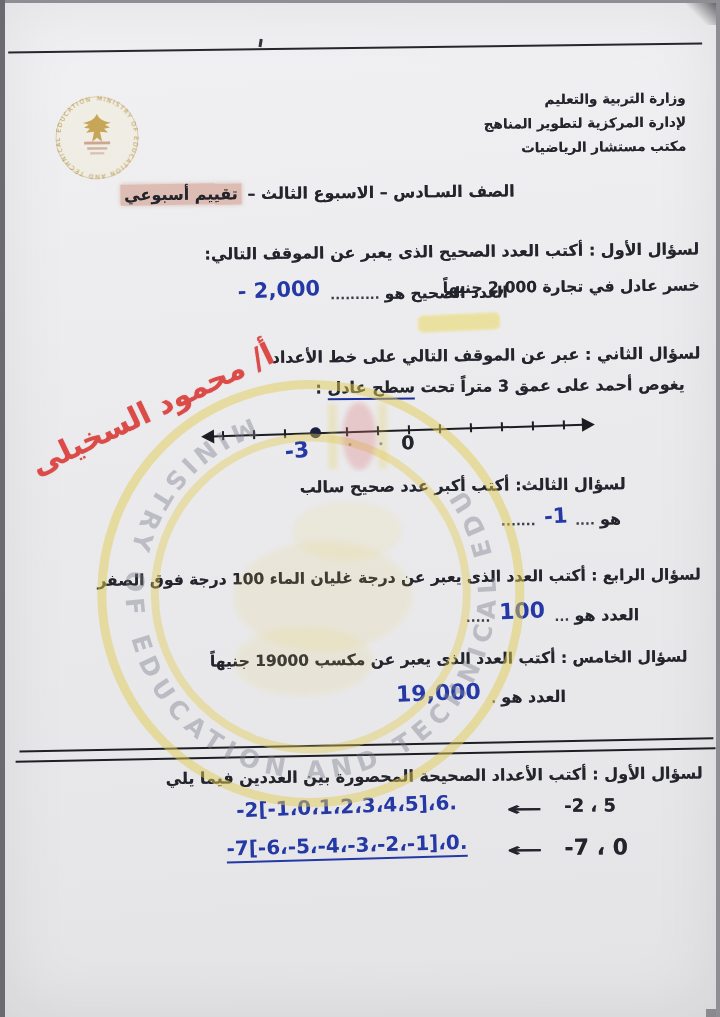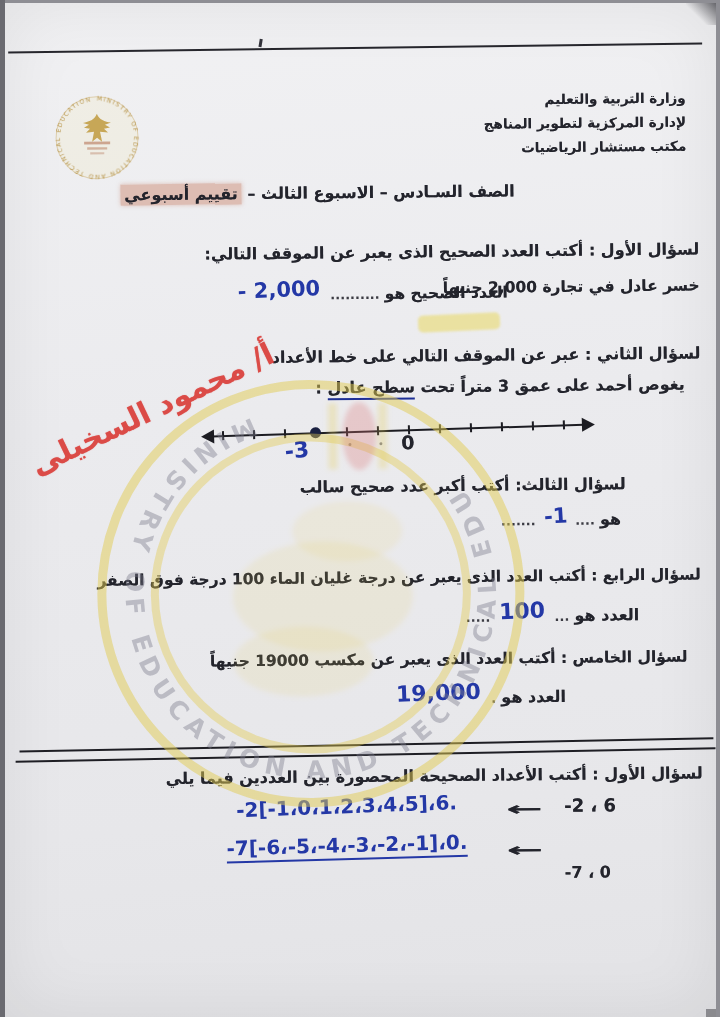--- a/index.html
+++ b/index.html
@@ -146,27 +146,27 @@
     </div>
 
     <div class="abs divider" style="left:12px;top:741px;width:694px;"></div>
     <div class="abs divider" style="left:8px;top:751px;width:700px;"></div>
 
     <div class="abs rtl printed z3" style="top:764px;right:16px;font-size:16px;">لسؤال الأول : أكتب الأعداد الصحيحة المحصورة بين العددين فيما يلي</div>
 
     <div>
       <span class="abs hand ovr z3" style="left:228px;top:791px;font-size:20px;transform:rotate(-1.5deg);">-2[-1،0،1،2،3،4،5]،6.</span>
       <span class="abs printed z3" style="left:498px;top:796px;font-size:19px;"><span class="arrow-glyph">←</span></span>
-      <span class="abs printed ovr z3" style="left:556px;top:794px;font-size:18px;letter-spacing:3px;">-2 ، 6</span>
+      <span class="abs printed ovr z3" style="left:556px;top:794px;font-size:18px;letter-spacing:3px;">-2 ، 5</span>
     </div>
 
     <div>
       <span class="abs hand ovr u-dash z3" style="left:218px;top:830px;font-size:20px;transform:rotate(-1deg);">-7[-6،-5،-4،-3،-2،-1]،0.</span>
       <span class="abs printed z3" style="left:498px;top:837px;font-size:19px;"><span class="arrow-glyph">←</span></span>
-      <span class="abs printed ovr z3" style="left:556px;top:834px;font-size:16px;letter-spacing:3px;margin-top:28px;">-7 ، 0</span>
+      <span class="abs printed ovr z3" style="left:556px;top:834px;font-size:22px;letter-spacing:3px;">-7 ، 0</span>
     </div>
 
     <div class="abs sig rtl">أ/ محمود السخيلى</div>
 
     <svg class="abs wm" width="470" height="470" viewBox="0 0 470 470">
       <defs>
         <path id="wmPath" d="M 233 47 A 185 185 0 1 0 233 417 A 185 185 0 1 0 233 47"></path>
         <filter id="blur3">
             <feGaussianBlur stdDeviation="2.4"></feGaussianBlur>
           </filter>

